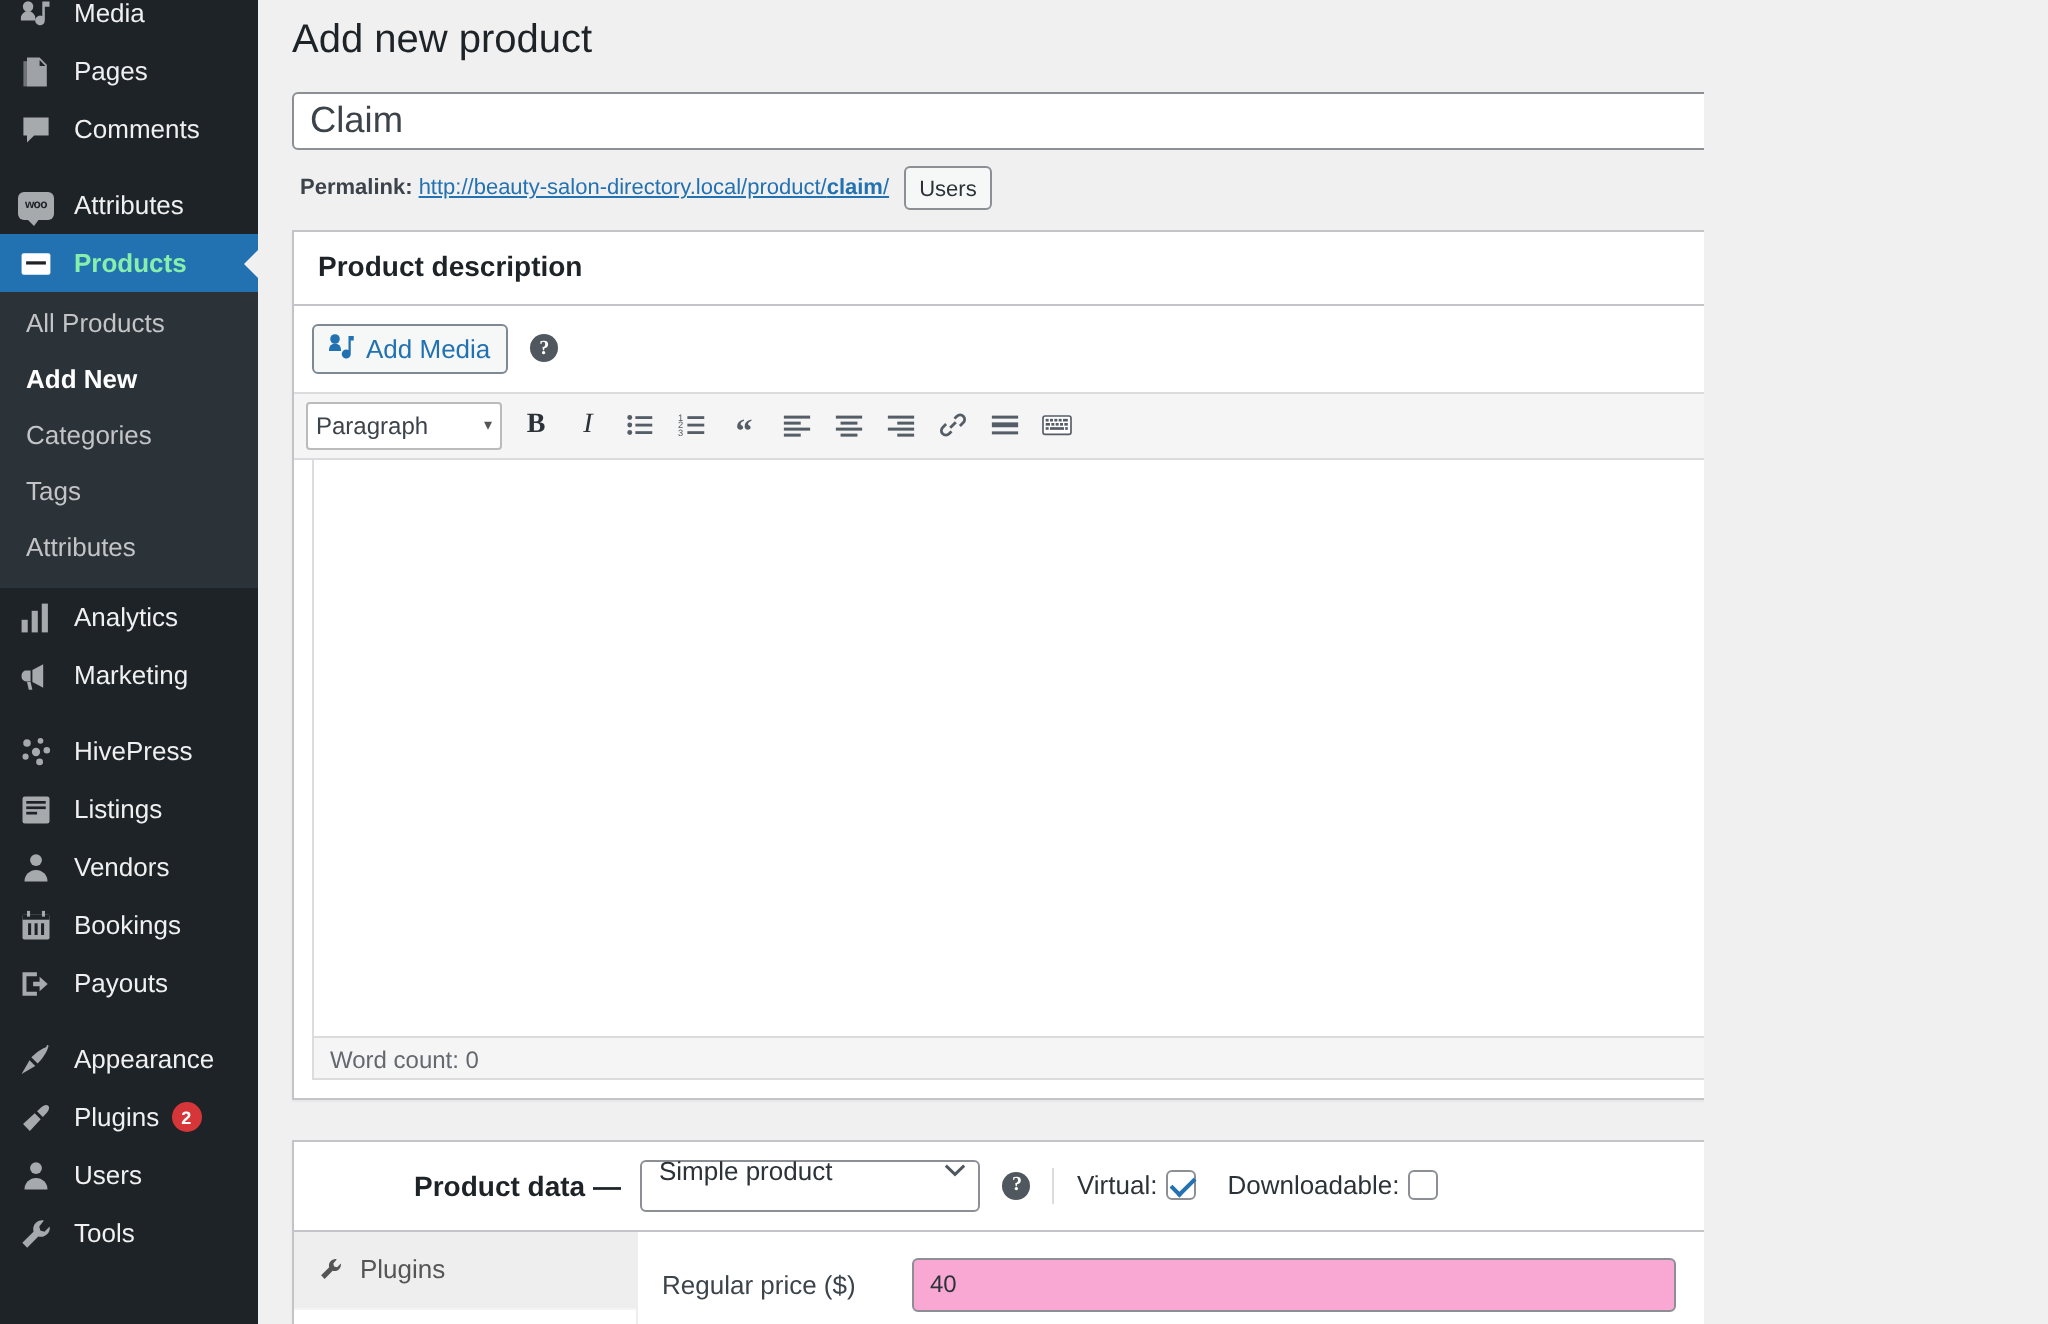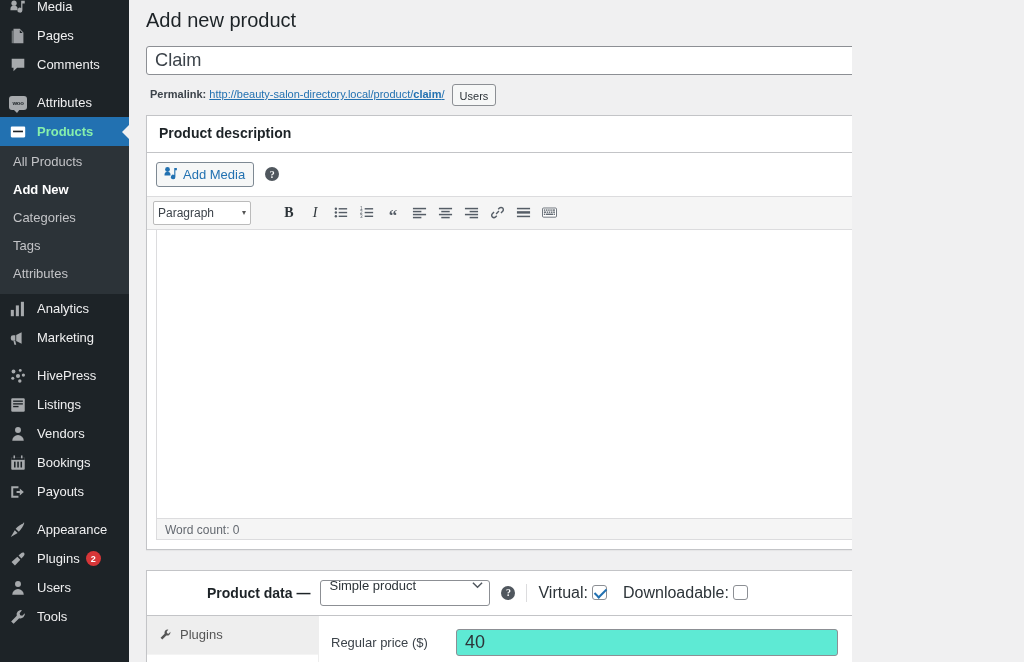--- a/index.html
+++ b/index.html
@@ -212,21 +212,21 @@
   }
   .fmt-select {
     width: 98px; height: 24px;
     font-size: 12px;
     padding: 0 4px;
     background: #fff;
     border: 1px solid #bbb;
     border-radius: 2px;
     color: #3c434a;
     display: flex; align-items: center; justify-content: space-between;
-    margin-right: 24px;
+    margin-right: 3px;
     cursor: pointer;
   }
   .fmt-select .caret { font-size: 8px; color: #555; }
   .tb-btn {
     width: 24px; height: 22px;
     display: inline-flex; align-items: center; justify-content: center;
     color: #555d66;
     cursor: pointer;
     border-radius: 2px;
   }
@@ -269,21 +269,21 @@
     font-size: 13px;
     color: #2c3338;
     display: flex; align-items: center; justify-content: space-between;
     padding: 0 6px 14px 8px;
     cursor: pointer;
   }
   .pd-select .caret { font-size: 9px; color: #555; }
   .pd-divider {
     width: 1px; height: 18px; background: #dcdcde; margin: 0 11px;
   }
-  .cbx-label { font-size: 16px; color: #2c3338; margin-right: 4px; }
+  .cbx-label { font-size: 13px; color: #2c3338; margin-right: 4px; }
   .cbx {
     width: 15px; height: 15px;
     border: 1px solid #8c8f94;
     border-radius: 3px;
     background: #fff;
     display: inline-flex; align-items: center; justify-content: center;
     position: relative;
     cursor: pointer;
     vertical-align: middle;
   }
@@ -322,23 +322,23 @@
   .pd-panel { flex: 1; padding: 13px 0 0 12px; }
   .form-row { display: flex; align-items: center; margin-bottom: 12px; }
   .form-row label {
     width: 125px; min-width: 125px;
     font-size: 13px; color: #3c434a;
   }
   .form-row .txt {
     width: 382px; height: 27px;
     border: 1px solid #8c8f94;
     border-radius: 3px;
-    background: #5eead4;
+    background: #f9a8d4;
     padding: 0 8px;
-    font-size: 18px;
+    font-size: 12px;
     color: #2c3338;
     display: flex; align-items: center;
     font-family: "Liberation Sans", sans-serif;
   }
 </style>
 </head>
 <body>
 
 <div id="app">
 

